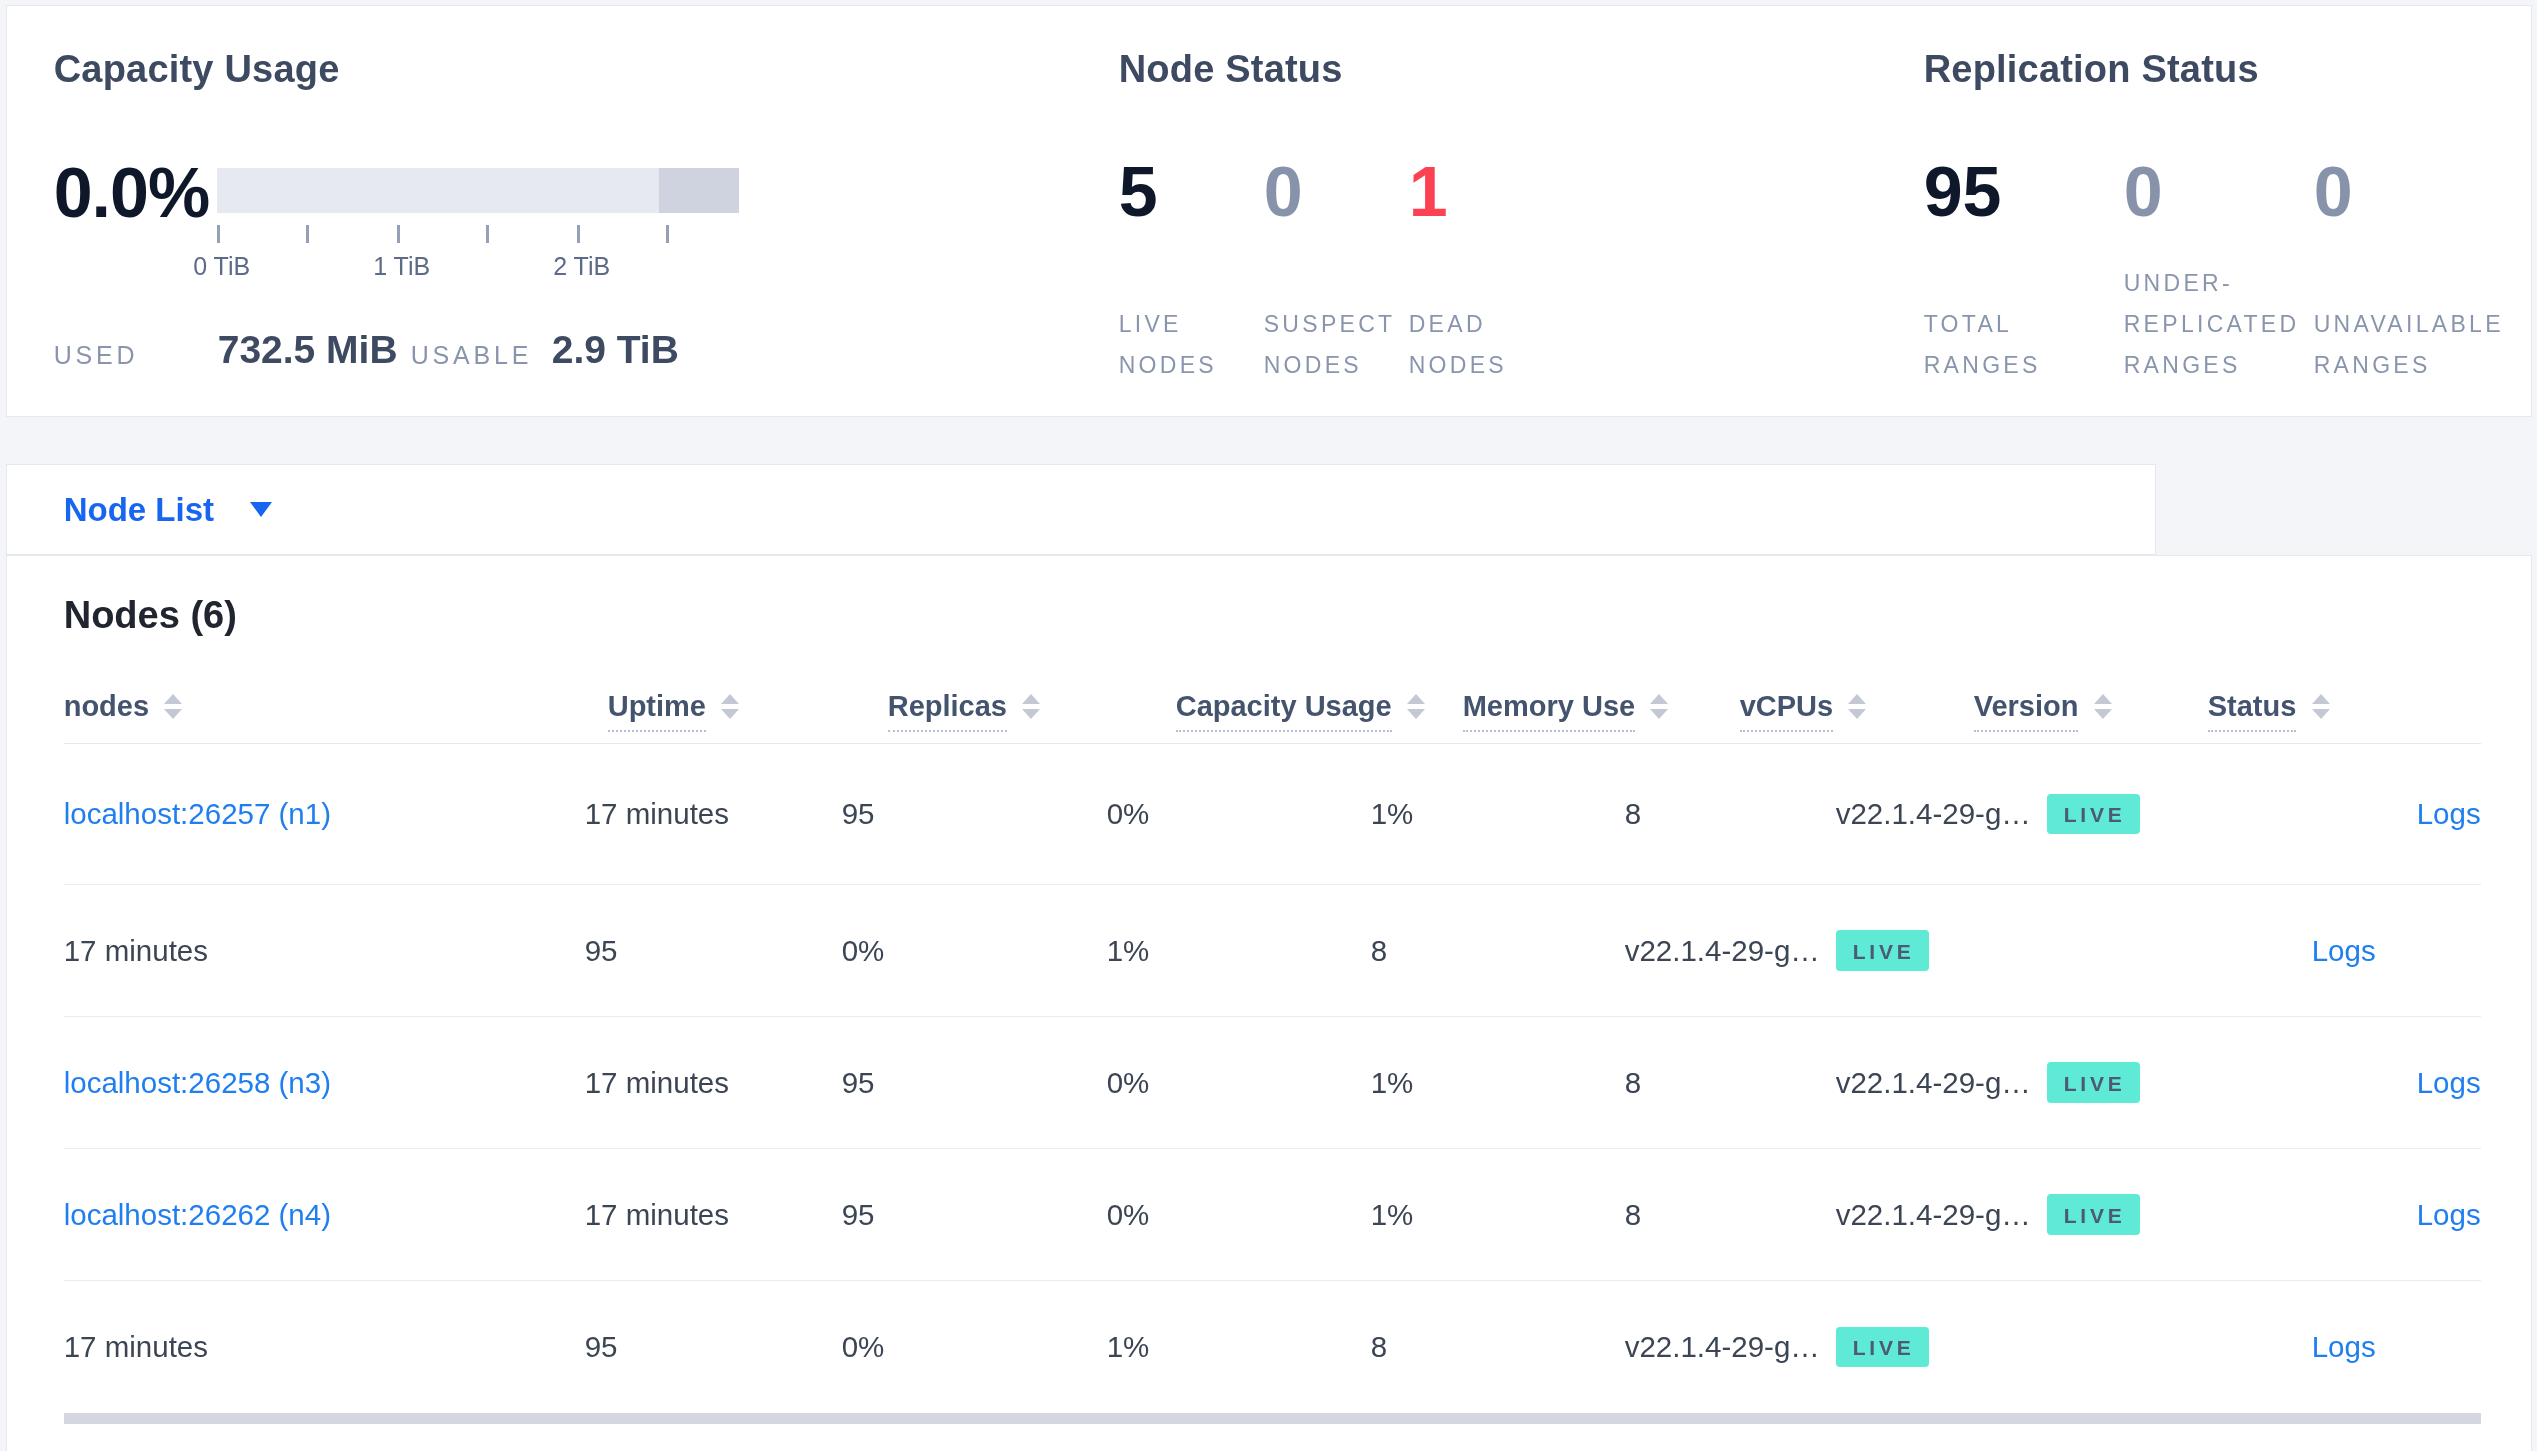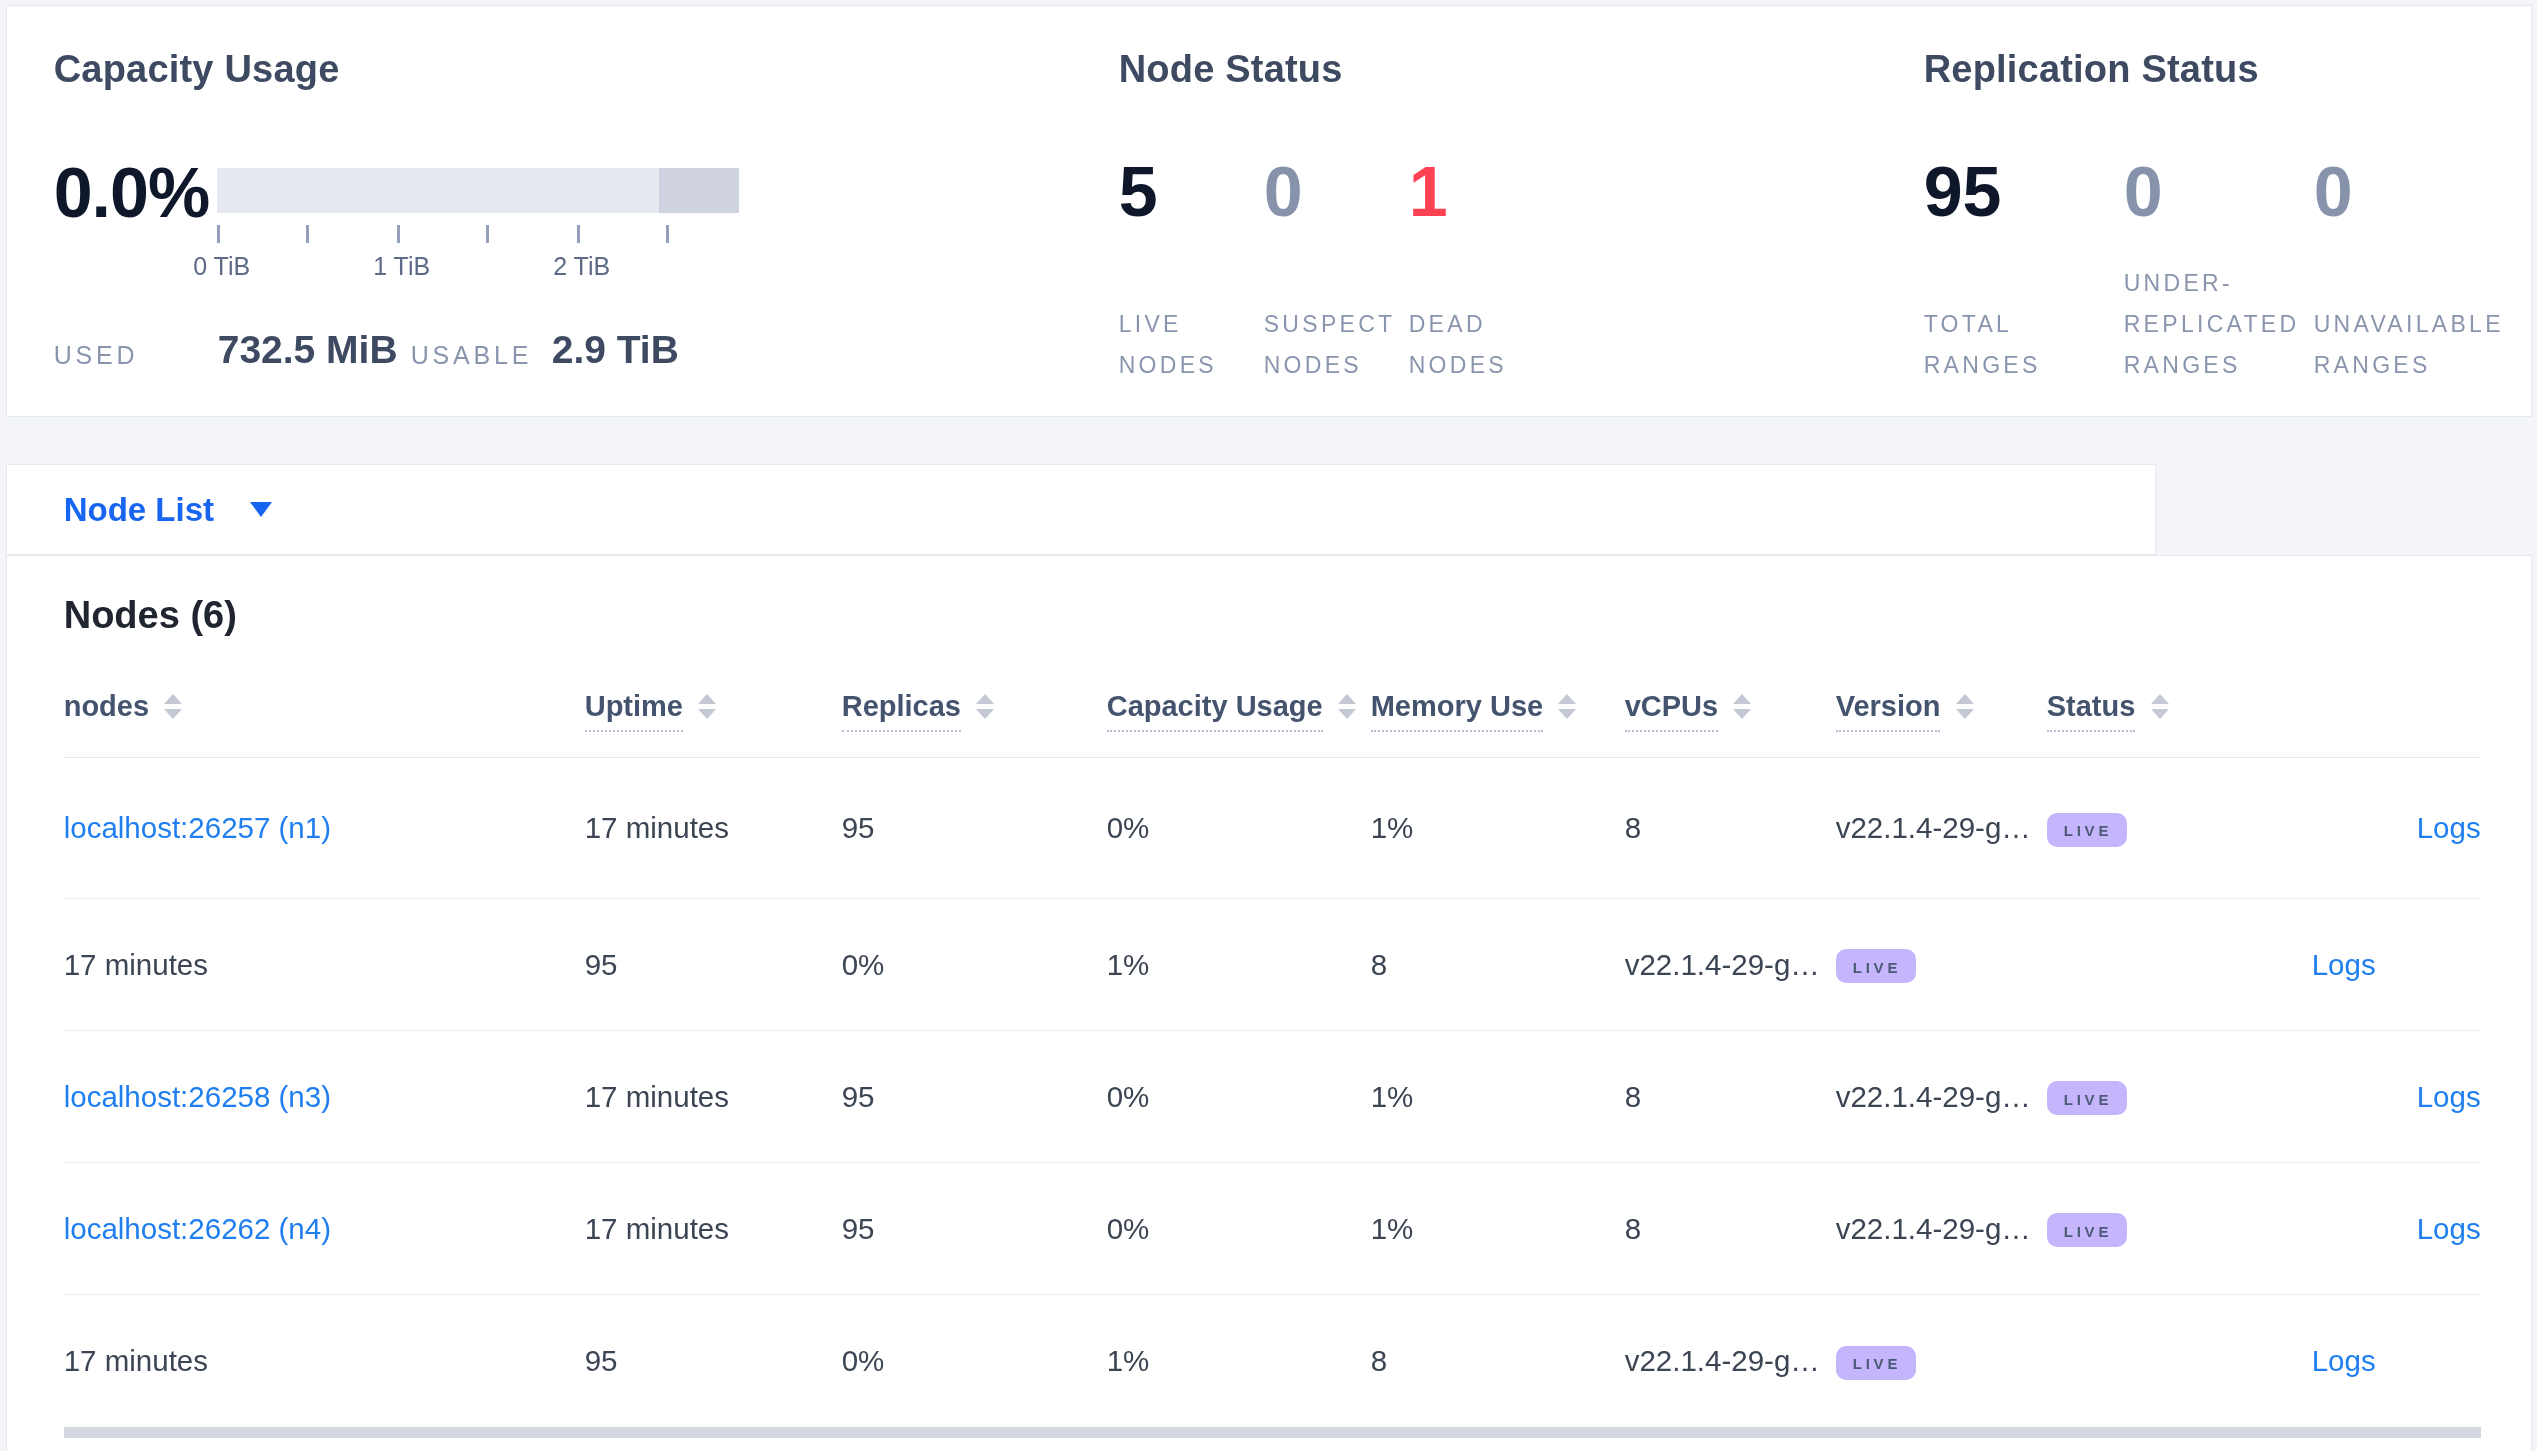--- a/index.html
+++ b/index.html
@@ -96,23 +96,24 @@
   #nodes-title {
     margin-left: 57px; font-size: 38px; font-weight: 600; color: #20252f;
   }
   .tgrid {
     display: grid;
     grid-template-columns: 521px 257px 265px 264px 254px 211px 211px 1fr 105px;
     align-items: center;
   }
   #thead {
     margin: 53px 50px 0 57px;
-    padding-bottom: 25px;
+    padding-bottom: 11px;
     border-bottom: 1.9px solid #e5e8ee;
     align-items: start;
+    gap: 23px;
   }
   .hcell { display: flex; align-items: flex-start; white-space: nowrap; }
   .col-label {
     font-size: 29px; font-weight: 600; color: #44536e; line-height: 1.15;
   }
   .col-label.dotted {
     border-bottom: 2.9px dotted #b4bed6; padding-bottom: 6.7px;
   }
   .sort { display: inline-flex; flex-direction: column; gap: 4.8px; margin-left: 15.2px; margin-top: 3.8px; cursor: pointer; }
   .sort .up {
@@ -126,23 +127,23 @@
     border-top: 10.5px solid #c3c8d4;
   }
   #tbody { margin: 0 50px 0 57px; }
   .row { height: 132px; border-bottom: 1.9px solid #e9ebf1; font-size: 29.5px; color: #3c4554; }
   .row:first-of-type { height: 141px; }
   .row:last-of-type { border-bottom: none; }
   .cell { white-space: nowrap; overflow: hidden; }
   a.link { color: #1f7ef0; text-decoration: none; cursor: pointer; }
   .logs-cell { text-align: right; }
   .badge-live {
-    display: inline-block; background: #c4b5fd; border-radius: 10px;
+    display: inline-block; background: #5eead4; border-radius: 4px;
     padding: 10.5px 14.3px 8.6px 17px;
-    font-size: 15px; font-weight: 700; letter-spacing: 3.8px; color: #4c5a75;
+    font-size: 21px; font-weight: 700; letter-spacing: 3.8px; color: #4c5a75;
     line-height: 1;
   }
   #scroll-band { height: 10.5px; background: #d4d7df; margin: 0 50px 0 57px; }
 </style>
 </head>
 <body>
 
 <div class="card" id="summary-card">
 
   <div class="sec-title" id="cap-title">Capacity Usage</div>

